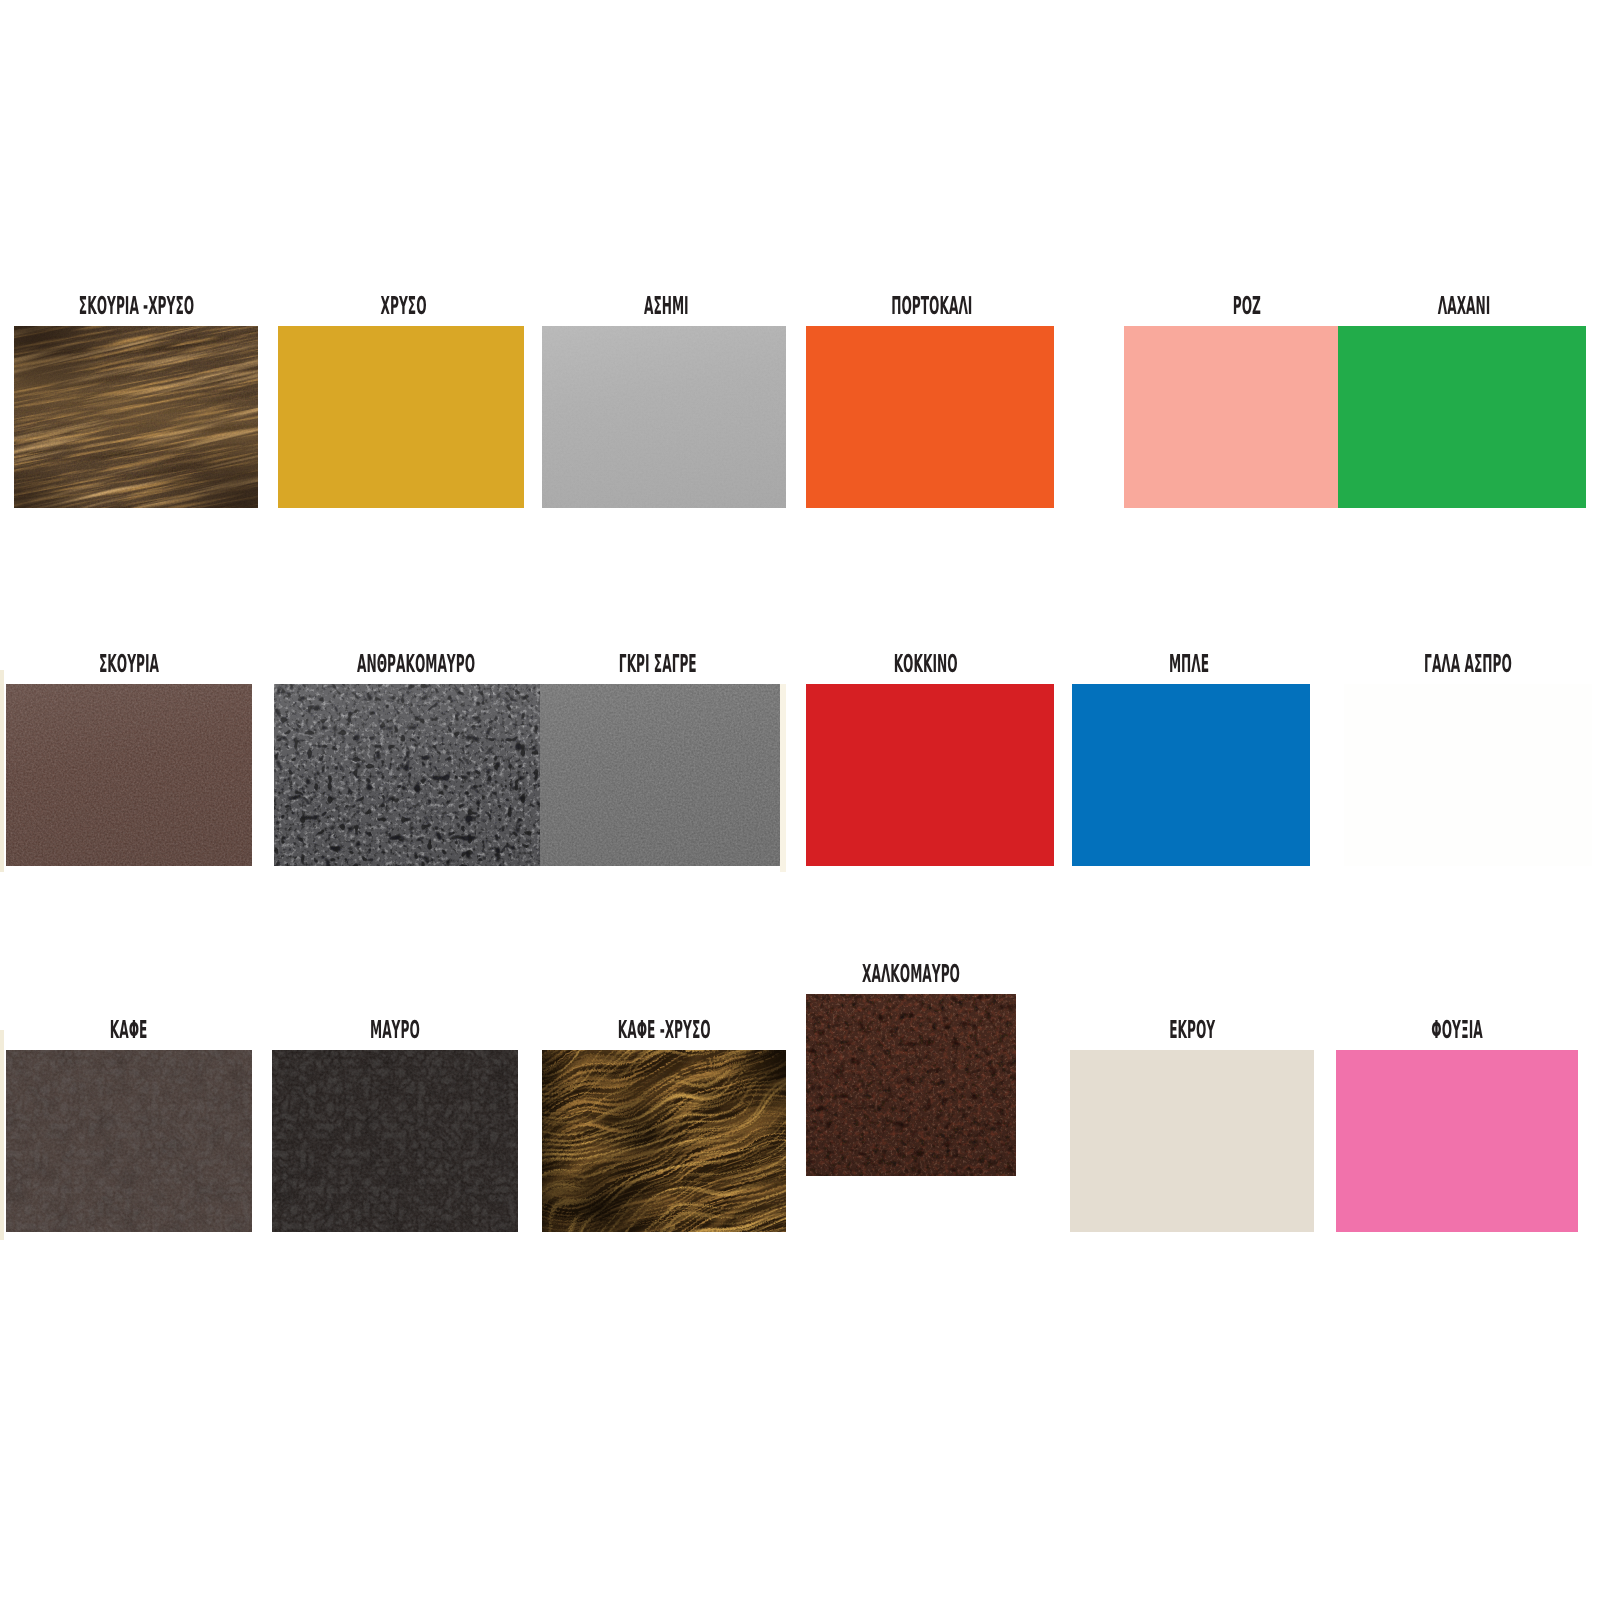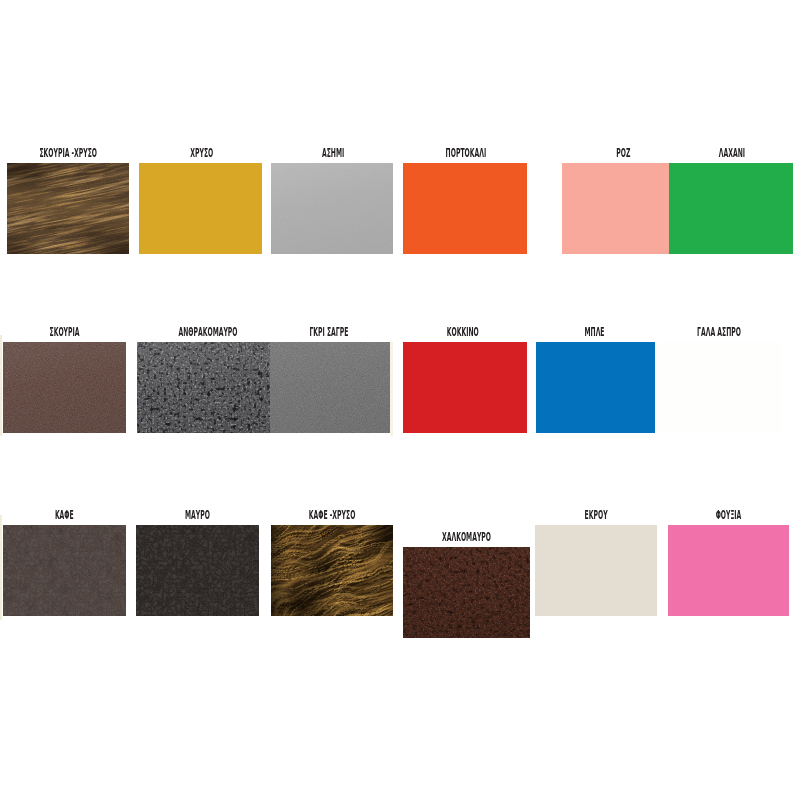--- a/index.html
+++ b/index.html
@@ -234,21 +234,21 @@
         </div>
       </div>
       <div class="swatch-cell" style="left: 403.2px; top: 325.8px; width: 123.6px; height: 106.8px;">
         <div class="swatch-label" style="top: 0px; left: -42.3px;">ΚΟΚΚΙΝΟ</div>
         <div class="swatch-chip" style="top: 16px; height: 90.8px; background: rgb(214, 31, 35);"></div>
       </div>
       <div class="swatch-cell" style="left: 535.9px; top: 325.8px; width: 119px; height: 106.8px; text-decoration: underline;">
         <div class="swatch-label" style="top: 0px; left: -41.3px;">ΜΠΛΕ</div>
         <div class="swatch-chip" style="top: 16px; height: 90.8px; background: rgb(3, 113, 188);"></div>
       </div>
-      <div class="swatch-cell" style="left: 657px; top: 325.8px; width: 124px; height: 106.8px;">
+      <div class="swatch-cell" style="left: 672px; top: 325.8px; width: 124px; height: 106.8px;">
         <div class="swatch-label" style="top: 0px;">ΓΑΛΑ ΑΣΠΡΟ</div>
         <div class="swatch-chip" style="top: 16px; height: 90.8px; background: rgb(254, 254, 253);"></div>
       </div>
       <div class="swatch-cell" style="left: 3.3px; top: 509.3px; width: 122.6px; height: 106.5px;">
         <div class="swatch-label" style="top: 0px;">ΚΑΦΕ</div>
         <div class="swatch-chip" style="top: 15.5px; height: 91px; background: rgb(75, 61, 56);">
           <div class="tex-layer" style="background:#0a0605;filter:url(#fx-leather-blotch);opacity:.30"></div>
           <div class="tex-layer" style="background:#000000;filter:url(#fx-leather-crease);opacity:.16"></div>
           <div class="tex-layer" style="background:#ffffff;filter:url(#fx-leather-crease);opacity:.10"></div>
           <div class="tex-layer" style="background:#ffffff;filter:url(#fx-leather);opacity:.20"></div>
@@ -271,21 +271,21 @@
           <div class="tex-big" style="background:#7b5829;filter:url(#fx-wood2-zones);transform:rotate(-22deg)"></div>
           <div class="tex-big" style="background:#b3843f;filter:url(#fx-wood2-dark);transform:rotate(-18deg)"></div>
           <div class="tex-big" style="background:#e2b157;filter:url(#fx-wood2-mid);transform:rotate(-24deg)"></div>
           <div class="tex-layer" style="background:#120a03;filter:url(#fx-wood-grain);opacity:.48"></div>
           <div class="tex-layer" style="background:radial-gradient(ellipse 42% 52% at 24% 88%, rgba(12,7,2,.80) 0%, rgba(12,7,2,0) 70%)"></div>
           <div class="tex-layer" style="background:radial-gradient(ellipse 36% 48% at 102% 6%, rgba(12,7,2,.80) 0%, rgba(12,7,2,0) 74%)"></div>
           <div class="tex-layer" style="background:radial-gradient(ellipse 26% 36% at 40% 45%, rgba(12,7,2,.6) 0%, rgba(12,7,2,0) 78%)"></div>
           <div class="tex-layer" style="background:linear-gradient(90deg, rgba(12,7,2,.6) 0%, rgba(12,7,2,0) 13%)"></div>
         </div>
       </div>
-      <div class="swatch-cell" style="left: 402.8px; top: 531px; width: 127px; height: 106.5px;">
+      <div class="swatch-cell" style="left: 402.8px; top: 481px; width: 105px; height: 106.5px;">
         <div class="swatch-label" style="top: 0px;">ΧΑΛΚΟΜΑΥΡΟ</div>
         <div class="swatch-chip" style="top: 15.5px; height: 91px; background: rgb(72, 42, 32);">
           <div class="tex-layer" style="background:#7a3a28;filter:url(#fx-copper-a)"></div>
           <div class="tex-layer" style="background:#9a705a;filter:url(#fx-copper-b)"></div>
           <div class="tex-layer" style="background:#18100c;filter:url(#fx-copper-c)"></div>
           <div class="tex-layer" style="background:#0e0806;filter:url(#fx-copper-d);opacity:.8"></div>
           <div class="tex-layer" style="background:#4b2a1e;filter:url(#fx-finegrain);opacity:.40"></div>
           <div class="tex-layer" style="background:linear-gradient(180deg, rgba(60,34,24,.10) 0%, rgba(20,10,7,.22) 100%)"></div>
         </div>
       </div>

